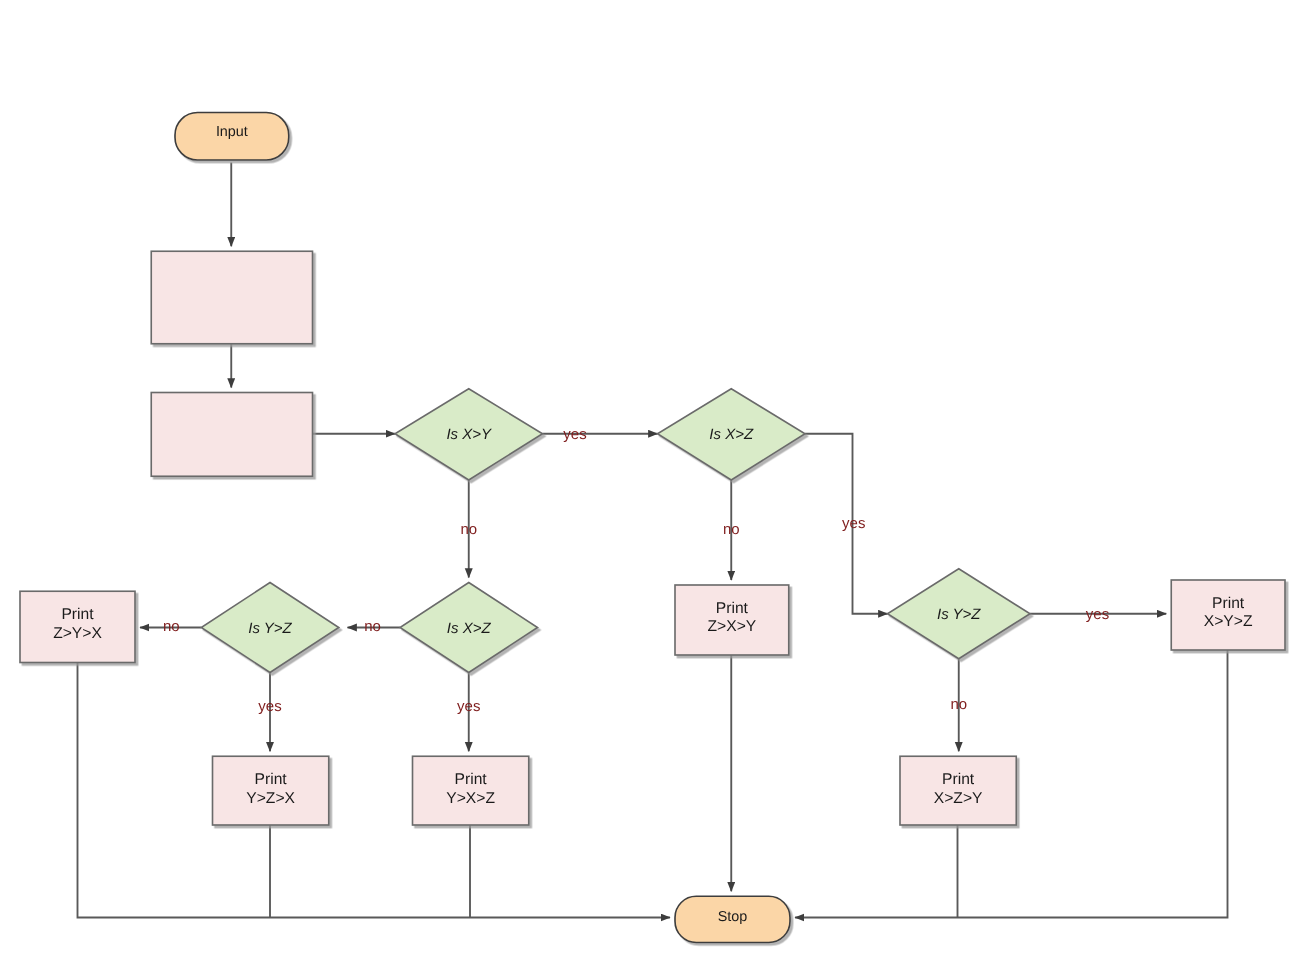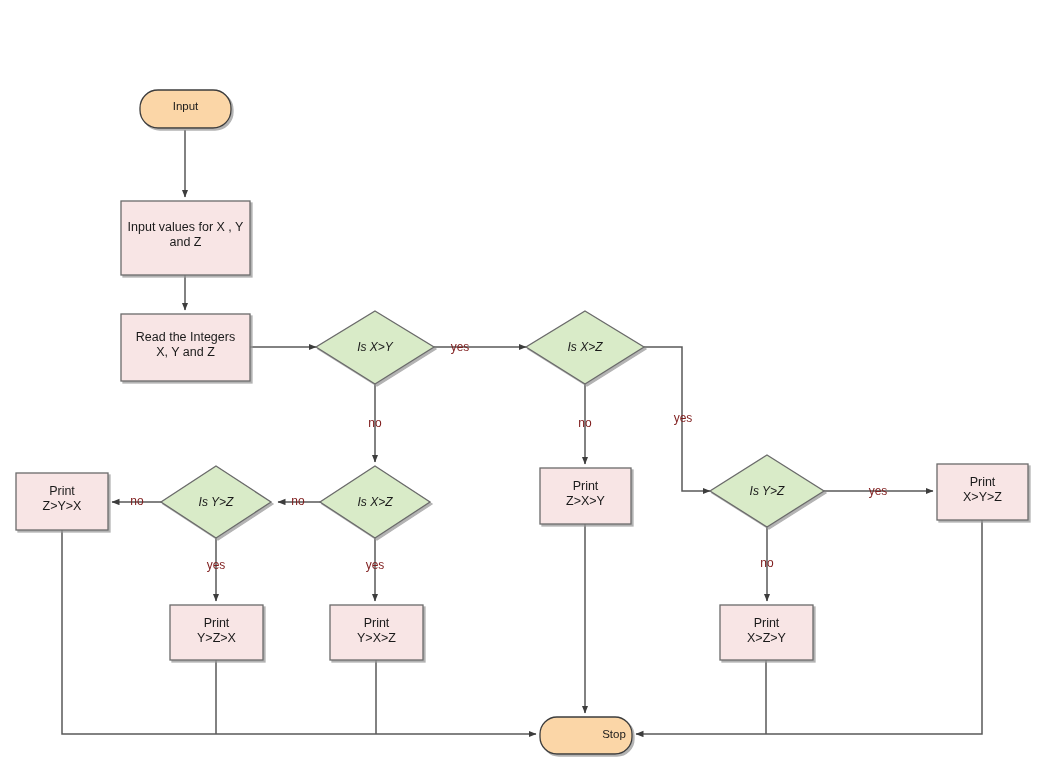--- a/index.html
+++ b/index.html
@@ -134,25 +134,21 @@
       <rect x="937" y="464" width="91" height="56" fill="#f8e5e5" stroke="#6b6b6b" stroke-width="1.3" filter="url(#shadow)"></rect>
 
       <rect x="720" y="605" width="93" height="55" fill="#f8e5e5" stroke="#6b6b6b" stroke-width="1.3" filter="url(#shadow)"></rect>
 
       <rect x="540" y="717" width="92" height="37" rx="17" ry="17" fill="#fbd6a7" stroke="#3d3d3d" stroke-width="1.3" filter="url(#shadow)"></rect>
     </g>
   </svg>
 
   <div class="node-label lbl-terminator" style="left:140px; top:100px; width:91px;">Input</div>
 
-  <div class="node-label lbl-process" style="left:121px; top:220px; width:129px;">Input values for X , Y
-and Z</div>
 
-  <div class="node-label lbl-process" style="left:121px; top:330px; width:129px;">Read the Integers
-X, Y and Z</div>
 
   <div class="node-label lbl-decision" style="left:325px; top:340px; width:100px;">Is X&gt;Y</div>
 
   <div class="node-label lbl-decision" style="left:535px; top:340px; width:100px;">Is X&gt;Z</div>
 
   <div class="node-label lbl-decision" style="left:325px; top:495px; width:100px;">Is X&gt;Z</div>
 
   <div class="node-label lbl-decision" style="left:166px; top:495px; width:100px;">Is Y&gt;Z</div>
 
   <div class="node-label lbl-decision" style="left:717px; top:484px; width:100px;">Is Y&gt;Z</div>
@@ -168,21 +164,21 @@
 
   <div class="node-label lbl-process" style="left:540px; top:479px; width:91px;">Print
 Z&gt;X&gt;Y</div>
 
   <div class="node-label lbl-process" style="left:937px; top:475px; width:91px;">Print
 X&gt;Y&gt;Z</div>
 
   <div class="node-label lbl-process" style="left:720px; top:616px; width:93px;">Print
 X&gt;Z&gt;Y</div>
 
-  <div class="node-label lbl-terminator" style="left:568px; top:728px; width:92px;">Stop</div>
+  <div class="node-label lbl-terminator" style="left:540px; top:728px; width:92px;">Stop</div>
 
   <div class="edge-label" style="left:440px; top:340px; width:40px;">yes</div>
 
   <div class="edge-label" style="left:355px; top:416px; width:40px;">no</div>
 
   <div class="edge-label" style="left:565px; top:416px; width:40px;">no</div>
 
   <div class="edge-label" style="left:663px; top:411px; width:40px;">yes</div>
 
   <div class="edge-label" style="left:281px; top:494px; width:34px;">no</div>

